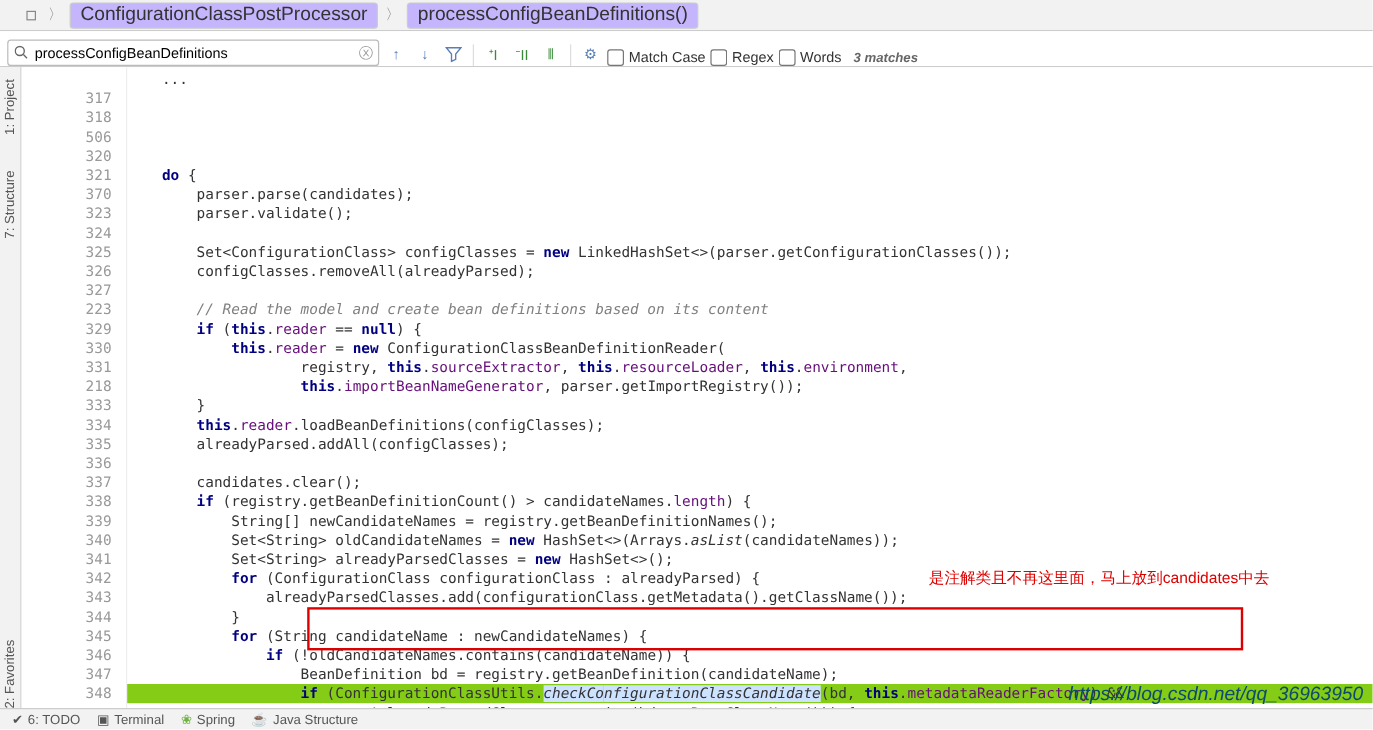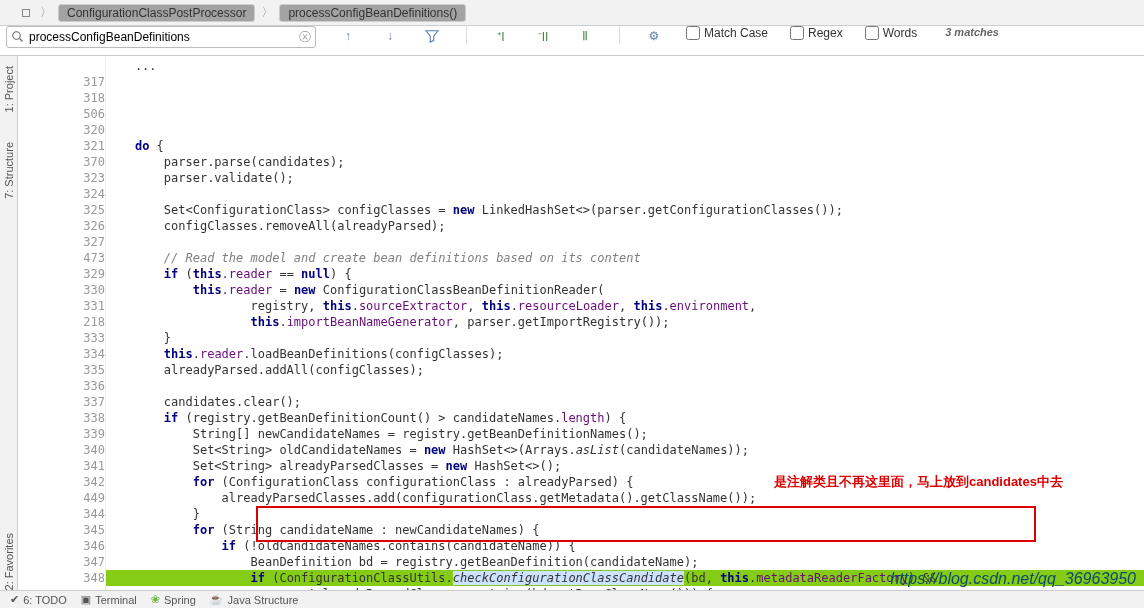--- a/index.html
+++ b/index.html
@@ -1,43 +1,43 @@
 <!DOCTYPE html>
 <html><head>
 <meta charset="utf-8">
 <style>
 * { box-sizing: border-box; margin: 0; padding: 0; }
 body { font-family: "Segoe UI", Arial, sans-serif; font-size: 12px; background: #fff; color: #333; width: 1144px; height: 608px; overflow: hidden; position: relative; }
 .top-bar { display: flex; align-items: center; height: 26px; border-bottom: 1px solid #ccc; background: #f2f2f2; padding-left: 18px; gap: 4px; }
 .breadcrumb-sep { color: #888; margin: 0 2px; }
-.breadcrumb-tag { border: 1px solid #ccc; background: #a3a3a3; padding: 1px 8px; border-radius: 3px; color: #333; font-size: 12px; }
-.search-bar { display: flex; align-items: flex-start; height: 30px; border-bottom: 1px solid #ccc; background: #fff; padding: 0 6px; gap: 22px; }
+.breadcrumb-tag { border: 1px solid #ccc; background: #c4b5fd; padding: 1px 8px; border-radius: 3px; color: #333; font-size: 16px; }
+.search-bar { display: flex; align-items: flex-end; height: 30px; border-bottom: 1px solid #ccc; background: #fff; padding: 0 6px; gap: 4px; }
 .search-icon { width: 14px; height: 14px; display: inline-flex; align-items: center; justify-content: center; color: #666; }
 .search-input-wrap { display: flex; align-items: center; border: 1px solid #bbb; border-radius: 3px; height: 22px; width: 310px; padding: 0 4px; }
 .search-input { border: none; outline: none; flex: 1; font-size: 12px; padding: 0 4px; }
 .clear-x { color: #999; cursor: pointer; font-size: 12px; }
 .tb-icon { width: 20px; height: 20px; display: inline-flex; align-items: center; justify-content: center; cursor: pointer; color: #5a7fb5; }
 .tb-sep { width: 1px; height: 18px; background: #ddd; margin: 0 2px; }
 .chk { display: flex; align-items: center; gap: 4px; font-size: 12px; color: #333; }
 .chk input { width: 14px; height: 14px; }
 .matches-label { color: #666; font-size: 11px; margin-left: 6px; font-weight: bold; font-style: italic; }
 .side-tabs-left { position: absolute; left: 0; top: 56px; bottom: 18px; width: 18px; background: #f2f2f2; border-right: 1px solid #ccc; display: flex; flex-direction: column; align-items: center; padding-top: 10px; gap: 30px; }
 .vtab { writing-mode: vertical-rl; transform: rotate(180deg); font-size: 11px; color: #555; cursor: pointer; display: flex; align-items: center; gap: 4px; }
 .editor-area { position: absolute; left: 18px; right: 0; top: 56px; bottom: 18px; display: flex; background: #fff; overflow: hidden; }
-.gutter { width: 88px; background: #fff; border-right: 1px solid #eee; text-align: right; color: #999; font-family: "Consolas", monospace; font-size: 12px; line-height: 16px; padding-top: 2px; user-select: none; }
+.gutter { width: 88px; background: #fff; border-right: 1px solid #eee; text-align: right; padding-right: 12px; color: #999; font-family: "Consolas", monospace; font-size: 12px; line-height: 16px; padding-top: 2px; user-select: none; }
 .gutter .ln { height: 16px; }
 .code { flex: 1; font-family: "Consolas", monospace; font-size: 12px; line-height: 16px; padding-top: 2px; white-space: pre; position: relative; }
 .code-line { height: 16px; }
 .hl-line { background: #84cc16; }
 .kw { color: #000080; font-weight: bold; }
 .com { color: #808080; font-style: italic; }
 .ital { font-style: italic; }
 .fld { color: #660e7a; }
 .red-box { position: absolute; border: 2px solid #d00; pointer-events: none; }
-.red-annot { position: absolute; color: #d00; font-size: 13px; font-family: sans-serif; font-weight: bold; }
+.red-annot { position: absolute; color: #d00; font-size: 13px; font-family: sans-serif; }
 .sel { background: #cde2ff; }
 .bot-bar { position: absolute; left: 0; right: 0; bottom: 0; height: 18px; background: #f2f2f2; border-top: 1px solid #ccc; display: flex; align-items: center; padding: 0 10px; gap: 14px; font-size: 11px; color: #555; }
 .bot-item { display: flex; align-items: center; gap: 4px; cursor: pointer; }
 .watermark { position: absolute; right: 8px; bottom: 20px; color: #0c4a6e; font-size: 16px; font-style: italic; pointer-events: none; }
 .top-left-icon { width: 16px; display:flex; align-items:center; justify-content:center; color:#888; }
 .small-sq { width:8px; height:8px; border:1px solid #888; display:inline-block; }
 </style>
 </head>
 <body>
 
@@ -104,36 +104,36 @@
       <div class="ln">318</div>
       <div class="ln">506</div>
       <div class="ln">320</div>
       <div class="ln">321</div>
       <div class="ln">370</div>
       <div class="ln">323</div>
       <div class="ln">324</div>
       <div class="ln">325</div>
       <div class="ln">326</div>
       <div class="ln">327</div>
-      <div class="ln">473</div>
+      <div class="ln">223</div>
       <div class="ln">329</div>
       <div class="ln">330</div>
       <div class="ln">331</div>
       <div class="ln">218</div>
       <div class="ln">333</div>
       <div class="ln">334</div>
       <div class="ln">335</div>
       <div class="ln">336</div>
       <div class="ln">337</div>
       <div class="ln">338</div>
       <div class="ln">339</div>
       <div class="ln">340</div>
       <div class="ln">341</div>
       <div class="ln">342</div>
-      <div class="ln">449</div>
+      <div class="ln">343</div>
       <div class="ln">344</div>
       <div class="ln">345</div>
       <div class="ln">346</div>
       <div class="ln">347</div>
       <div class="ln">348</div>
     </div>
   <div class="code" id="code"><div class="code-line">    ...                                          </div>
     <div class="red-box" style="left:150px; top:450px; width:780px; height:36px;"></div>
     <div class="red-annot" style="left:668px; top:418px;">是注解类且不再这里面，马上放到candidates中去</div>
   <div class="code-line">    <span class="kw">do</span> {</div><div class="code-line">        parser.parse(candidates);</div><div class="code-line">        parser.validate();</div><div class="code-line"></div><div class="code-line">        Set&lt;ConfigurationClass&gt; configClasses = <span class="kw">new</span> LinkedHashSet&lt;&gt;(parser.getConfigurationClasses());</div><div class="code-line">        configClasses.removeAll(alreadyParsed);</div><div class="code-line"></div><div class="code-line"><span class="com">        // Read the model and create bean definitions based on its content</span></div><div class="code-line">        <span class="kw">if</span> (<span class="kw">this</span>.<span class="fld">reader</span> == <span class="kw">null</span>) {</div><div class="code-line">            <span class="kw">this</span>.<span class="fld">reader</span> = <span class="kw">new</span> ConfigurationClassBeanDefinitionReader(</div><div class="code-line">                    registry, <span class="kw">this</span>.<span class="fld">sourceExtractor</span>, <span class="kw">this</span>.<span class="fld">resourceLoader</span>, <span class="kw">this</span>.<span class="fld">environment</span>,</div><div class="code-line">                    <span class="kw">this</span>.<span class="fld">importBeanNameGenerator</span>, parser.getImportRegistry());</div><div class="code-line">        }</div><div class="code-line">        <span class="kw">this</span>.<span class="fld">reader</span>.loadBeanDefinitions(configClasses);</div><div class="code-line">        alreadyParsed.addAll(configClasses);</div><div class="code-line"></div><div class="code-line">        candidates.clear();</div><div class="code-line">        <span class="kw">if</span> (registry.getBeanDefinitionCount() &gt; candidateNames.<span class="fld">length</span>) {</div><div class="code-line">            String[] newCandidateNames = registry.getBeanDefinitionNames();</div><div class="code-line">            Set&lt;String&gt; oldCandidateNames = <span class="kw">new</span> HashSet&lt;&gt;(Arrays.<span class="ital">asList</span>(candidateNames));</div><div class="code-line">            Set&lt;String&gt; alreadyParsedClasses = <span class="kw">new</span> HashSet&lt;&gt;();</div><div class="code-line">            <span class="kw">for</span> (ConfigurationClass configurationClass : alreadyParsed) {</div><div class="code-line">                alreadyParsedClasses.add(configurationClass.getMetadata().getClassName());</div><div class="code-line">            }</div><div class="code-line">            <span class="kw">for</span> (String candidateName : newCandidateNames) {</div><div class="code-line">                <span class="kw">if</span> (!oldCandidateNames.contains(candidateName)) {</div><div class="code-line">                    BeanDefinition bd = registry.getBeanDefinition(candidateName);</div><div class="code-line hl-line">                    <span class="kw">if</span> (ConfigurationClassUtils.<span class="ital sel">checkCo</span><span class="ital sel">nfigurationClassCandidate</span>(bd, <span class="kw">this</span>.<span class="fld">metadataReaderFactory</span>) &amp;&amp;</div><div class="code-line">                            !alreadyParsedClasses.contains(bd.getBeanClassName())) {</div></div>

